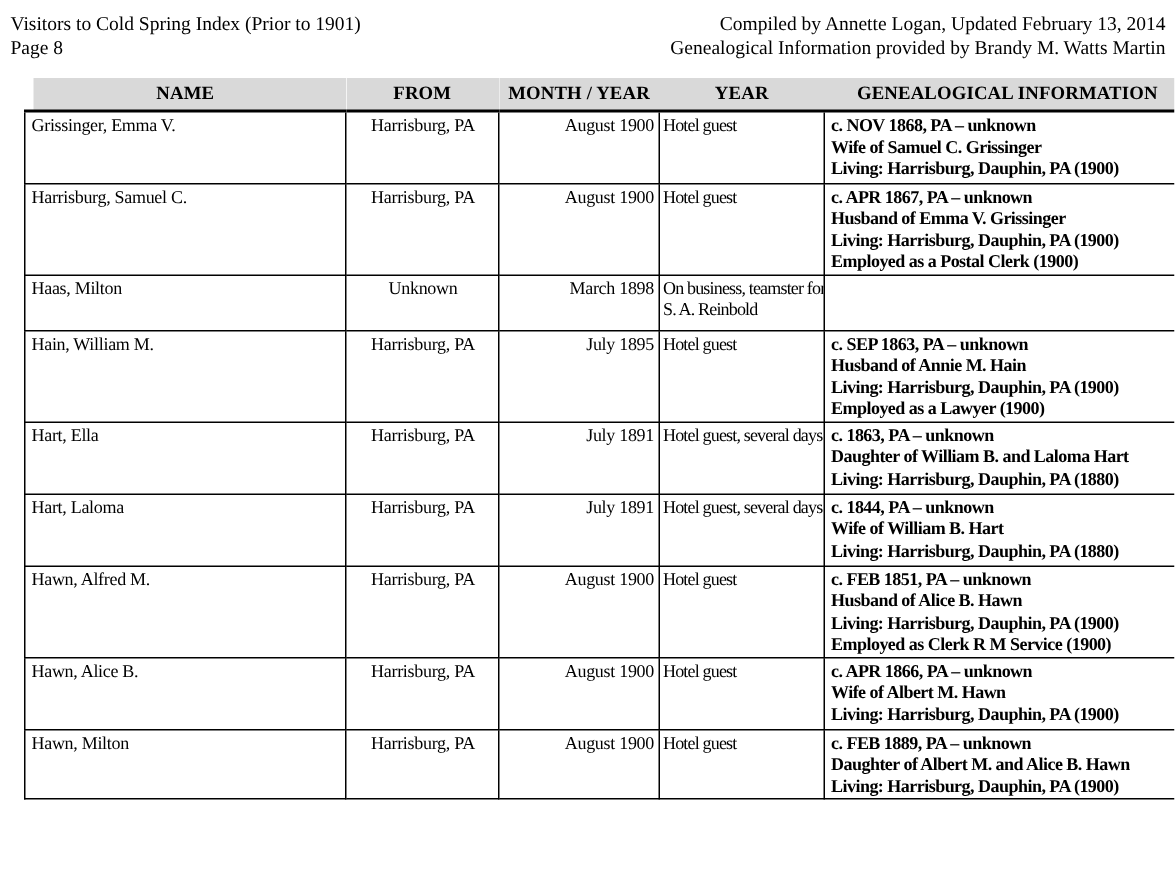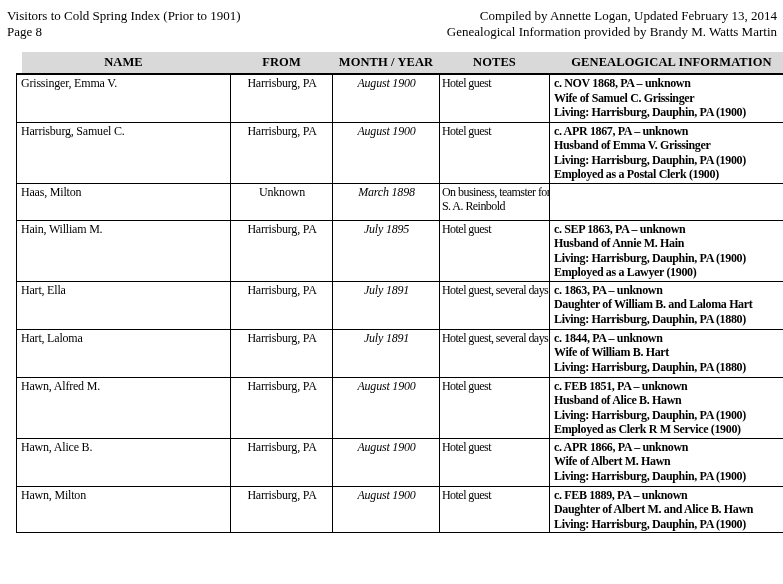--- a/index.html
+++ b/index.html
@@ -59,21 +59,21 @@
     padding: 1px 3px 1px 4px;
     overflow: hidden;
     white-space: pre-line;
     letter-spacing: -0.2px;
     margin-left: 14px;
   }
   .doc-table tbody tr:first-child td { border-top: none; }
   .doc-table tbody tr:last-child td { border-bottom: 1.5px solid #000000; }
   .doc-table tbody td.col-name  { text-align: left; }
   .doc-table tbody td.col-from  { text-align: center; }
-  .doc-table tbody td.col-month { text-align: center; font-style: italic; }
+  .doc-table tbody td.col-month { text-align: right; }
   .doc-table tbody td.col-notes {
     text-align: left;
     white-space: pre;
     letter-spacing: -0.55px;
     padding: 1px 2px;
   }
   .doc-table tbody td.col-gen   { text-align: left; white-space: pre; letter-spacing: -0.35px; font-weight: bold; }
 </style>
 </head>
 <body>
@@ -97,21 +97,21 @@
         <col class="c-from">
         <col class="c-month">
         <col class="c-notes">
         <col class="c-gen">
     </colgroup>
     <thead>
       <tr>
           <th class="col-name first">NAME</th>
           <th class="col-from">FROM</th>
           <th class="col-month">MONTH / YEAR</th>
-          <th class="col-notes">NOTES</th>
+          <th class="col-notes">YEAR</th>
           <th class="col-gen">GENEALOGICAL INFORMATION</th>
         </tr>
     </thead>
     <tbody>
         <tr style="height: 48px;">
           <td class="col-name">Grissinger, Emma V.</td>
           <td class="col-from">Harrisburg, PA</td>
           <td class="col-month">August 1900</td>
           <td class="col-notes">Hotel guest</td>
           <td class="col-gen">c. NOV 1868, PA – unknown

